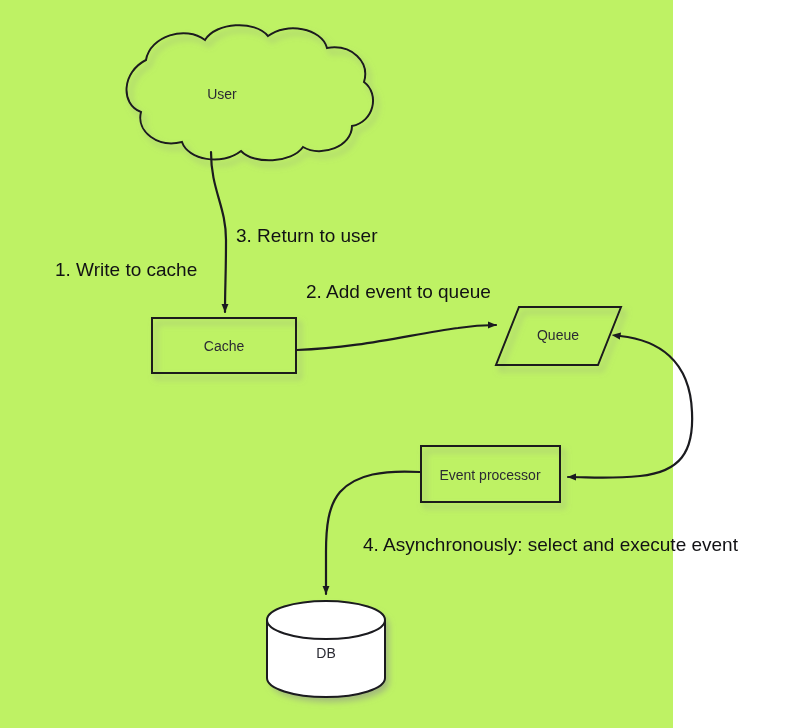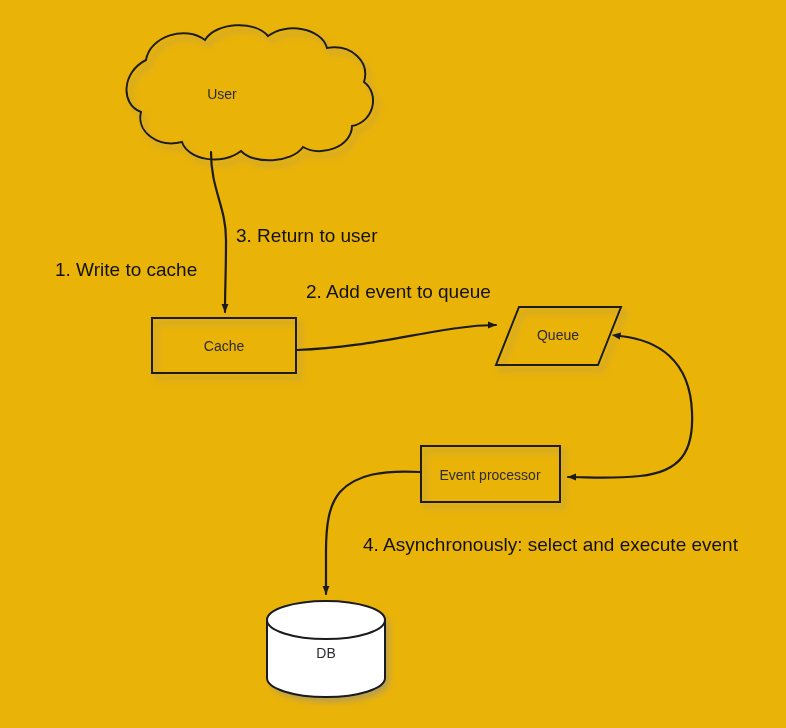--- a/index.html
+++ b/index.html
@@ -8,23 +8,23 @@
     background: #ffffff;
   }
   body {
     font-family: "Liberation Sans", "DejaVu Sans", sans-serif;
     width: 786px;
     height: 728px;
     overflow: hidden;
   }
   #diagram-canvas {
     position: relative;
-    width: 786px;
+    width: 673px;
     height: 728px;
-    background: #eab308;
+    background: #bef264;
   }
   svg#diagram-svg {
     position: absolute;
     top: 0;
     left: 0;
     width: 786px;
     height: 728px;
   }
   .node-label {
     font-family: "Liberation Sans", "DejaVu Sans", sans-serif;

